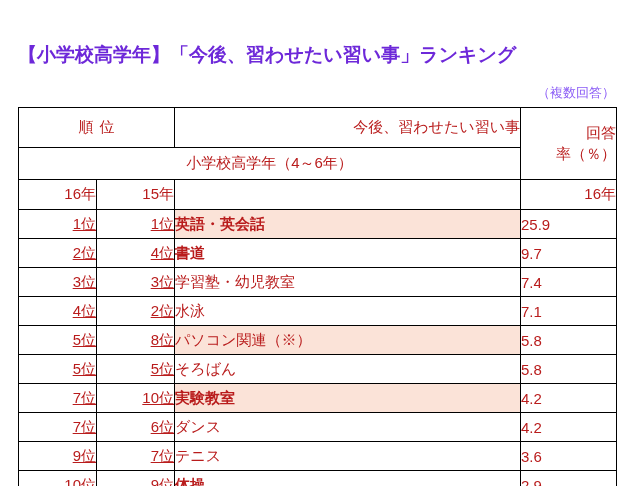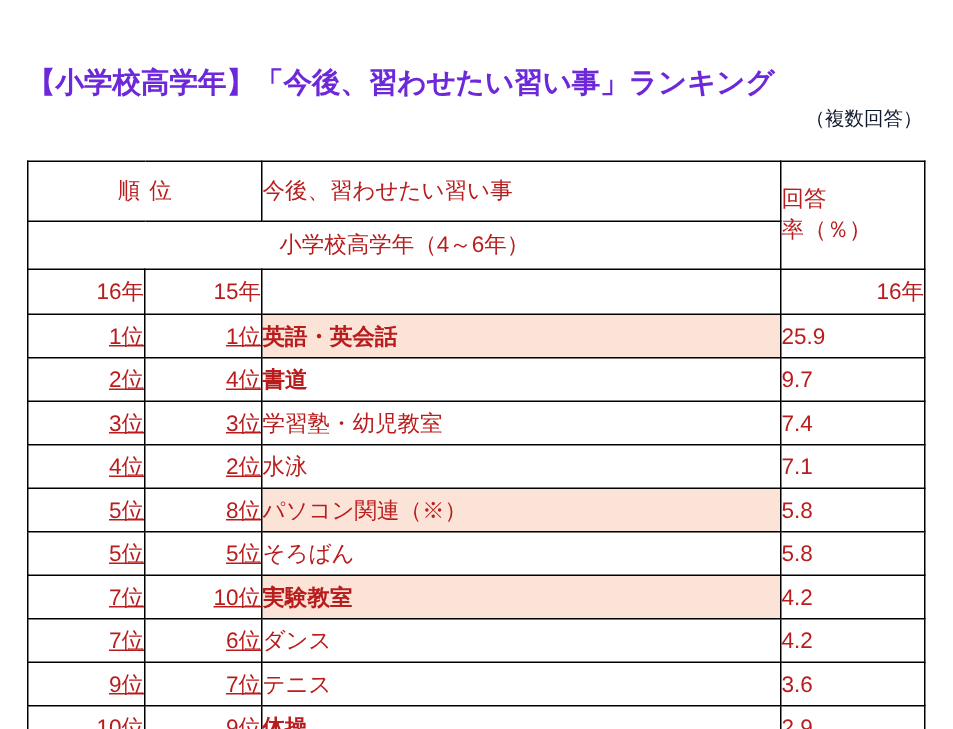--- a/index.html
+++ b/index.html
@@ -28,23 +28,23 @@
     top: 42px;
     font-size: 19px;
     font-weight: bold;
     letter-spacing: 0px;
     white-space: nowrap;
     color: #6d28d9;
   }
   .subnote {
     position: absolute;
     right: 20px;
-    top: 70px;
+    top: 84px;
     font-size: 13px;
-    color: #0f172a;
+    color: #8b5cf6;
     white-space: nowrap;
   }
   table.rank {
     position: absolute;
     left: 18px;
     top: 107px;
     width: 598px;
     border-collapse: collapse;
     table-layout: fixed;
     background: #ffffff;
@@ -65,27 +65,27 @@
 
   .hdr-rank {
     height: 38px;
     text-align: center;
     font-size: 18px;
     letter-spacing: 6px;
     text-indent: 6px;
   }
   .hdr-main {
     height: 38px;
-    text-align: left;
+    text-align: right;
     font-size: 18px;
     font-weight: bold;
   }
   .hdr-rate {
     height: 72px;
-    text-align: left;
+    text-align: right;
     font-size: 15px;
     line-height: 1.35;
   }
   .hdr-rate span { display: block; }
   .sub-main {
     height: 30px;
     text-align: center;
     font-size: 15px;
   }
   .sub-year {

